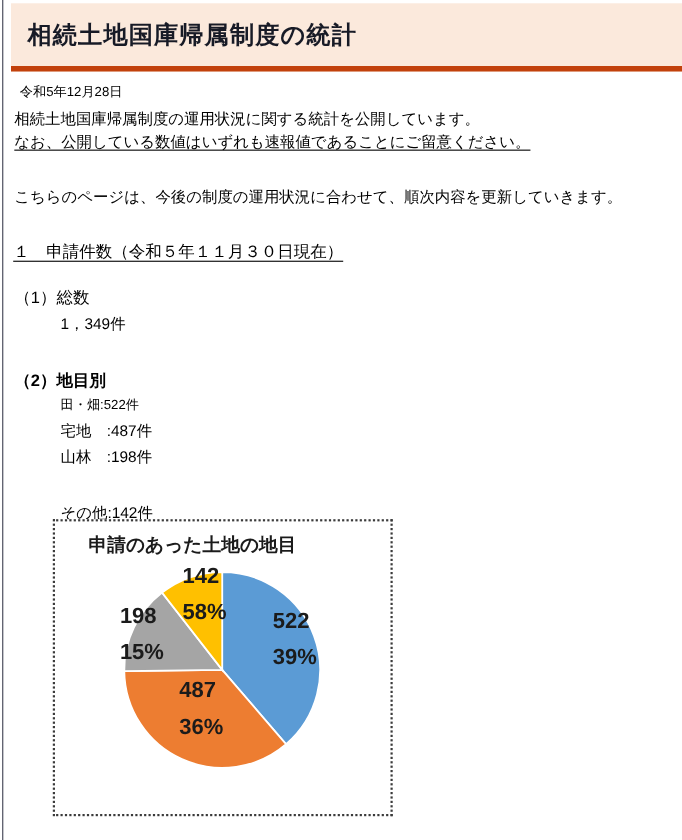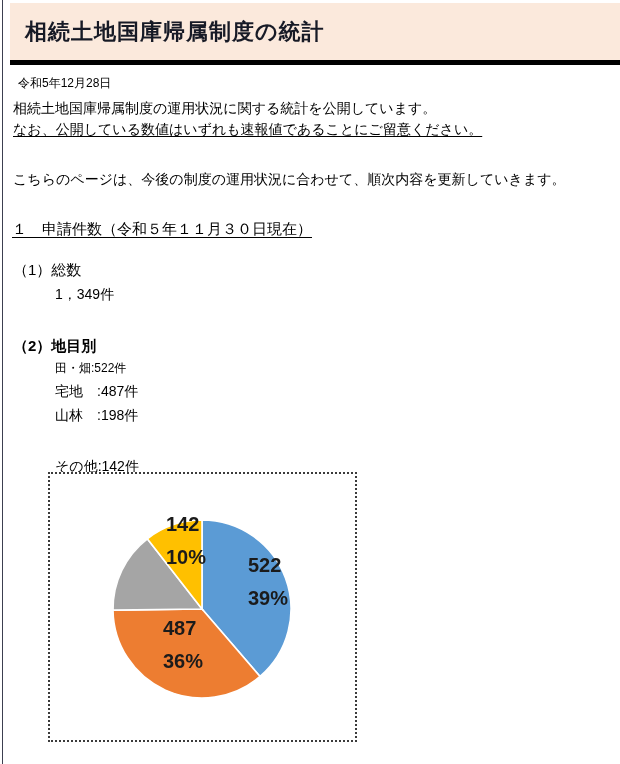--- a/index.html
+++ b/index.html
@@ -12,21 +12,21 @@
     color:#000;
     overflow:hidden;
   }
   .left-rule {
     position:absolute; left:2px; top:0; bottom:0; width:1px;
     background:#3c3f50;
   }
   .titlebar {
     position:absolute; left:10px; right:0; top:3px; height:62px;
     background:#fbe9dc;
-    border-bottom:5px solid #000000;
+    border-bottom:5px solid #c2410c;
     display:flex; align-items:center;
     padding-left:15px;
   }
   .titlebar h1 {
     font-size:22px; font-weight:bold; color:#171a26;
     letter-spacing:1px;
   }
   .t { position:absolute; white-space:nowrap; }
   .date     { left:18px; top:75px;  font-size:12px; }
   .intro1   { left:13px; top:100px; font-size:14px; }
@@ -85,34 +85,39 @@
 <div class="t heading">１　申請件数（令和５年１１月３０日現在）</div>
 <div class="t sub1">（1）総数</div>
 <div class="t sub1val">1，349件</div>
 <div class="t sub2">（2）地目別</div>
 <div class="t item0">田・畑:522件</div>
 <div class="t item1">宅地　:487件</div>
 <div class="t item2">山林　:198件</div>
 <div class="t item3">その他:142件</div>
 
 <div class="chartbox">
+  <div class="chart-title">申請のあった土地の地目</div>
 
   <svg class="pie-svg" viewBox="0 0 305 266">
       <path d="M 152 135 L 152.00 46.00 A 89 89 0 0 1 210.03 202.48 Z" fill="#5B9BD5" stroke="#ffffff" stroke-width="1.6"></path>
       <path d="M 152 135 L 210.03 202.48 A 89 89 0 0 1 63.01 136.14 Z" fill="#ED7D31" stroke="#ffffff" stroke-width="1.6"></path>
       <path d="M 152 135 L 63.01 136.14 A 89 89 0 0 1 97.34 64.77 Z" fill="#A5A5A5" stroke="#ffffff" stroke-width="1.6"></path>
       <path d="M 152 135 L 97.34 64.77 A 89 89 0 0 1 152.00 46.00 Z" fill="#FFC000" stroke="#ffffff" stroke-width="1.6"></path>
     </svg>
 
   <div class="pie-label pl0">
     <div>522</div>
     <div>39%</div>
   </div>
   <div class="pie-label pl1">
     <div>487</div>
     <div>36%</div>
   </div>
+  <div class="pie-label pl2">
+    <div>198</div>
+    <div>15%</div>
+  </div>
   <div class="pie-label pl3">
     <div>142</div>
-    <div>10%</div>
+    <div>58%</div>
   </div>
 
 </div>
 
 </body></html>

